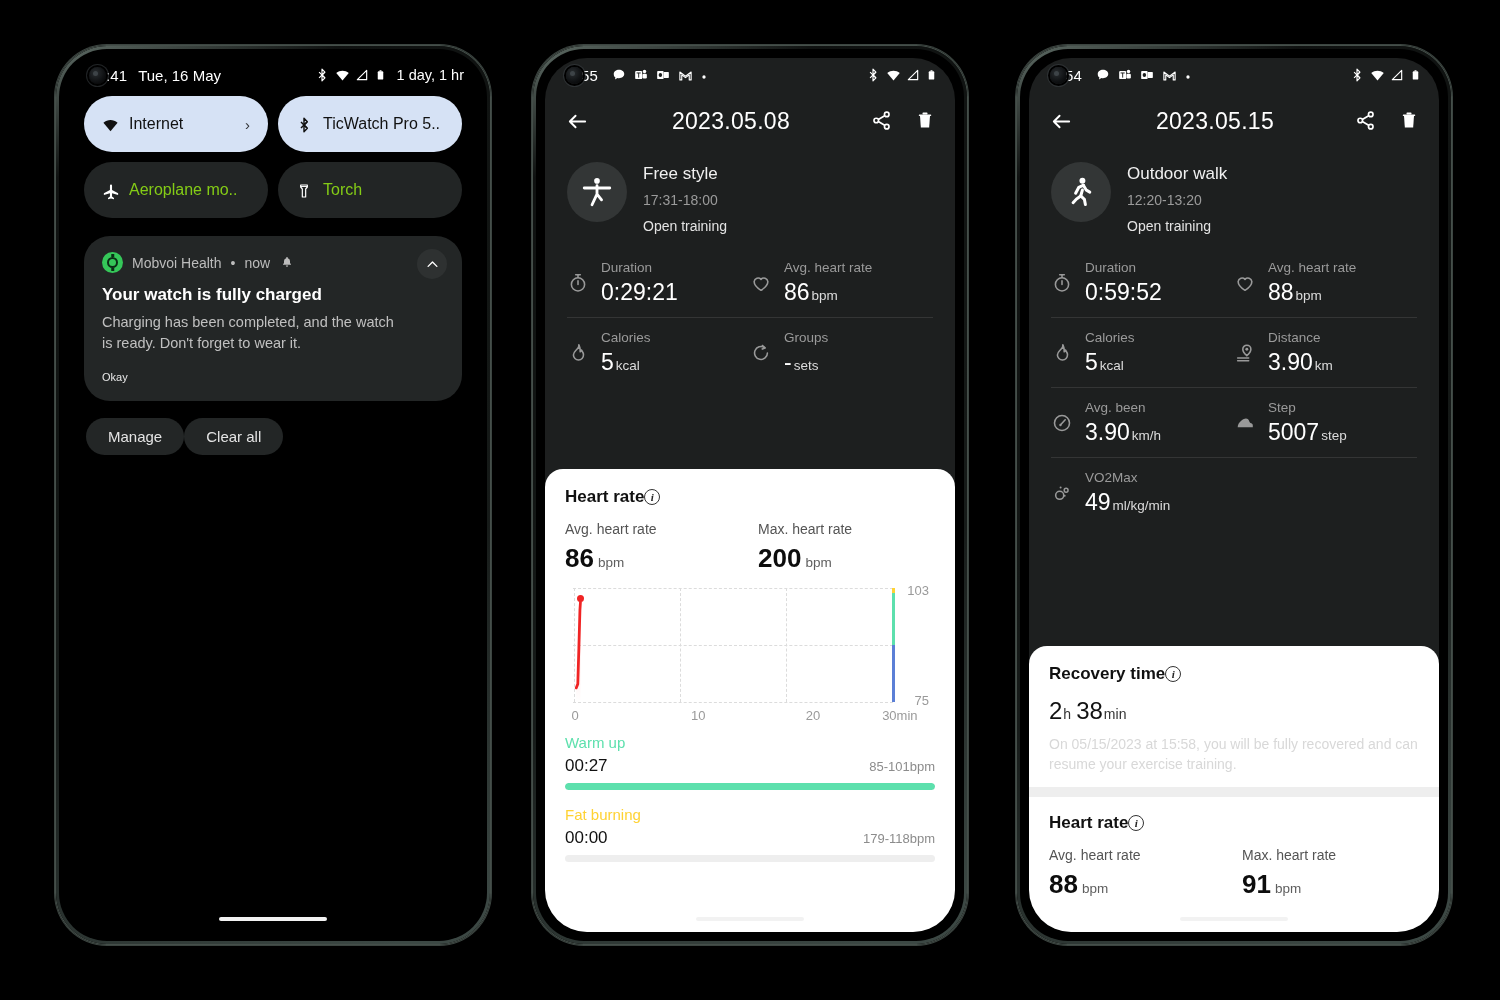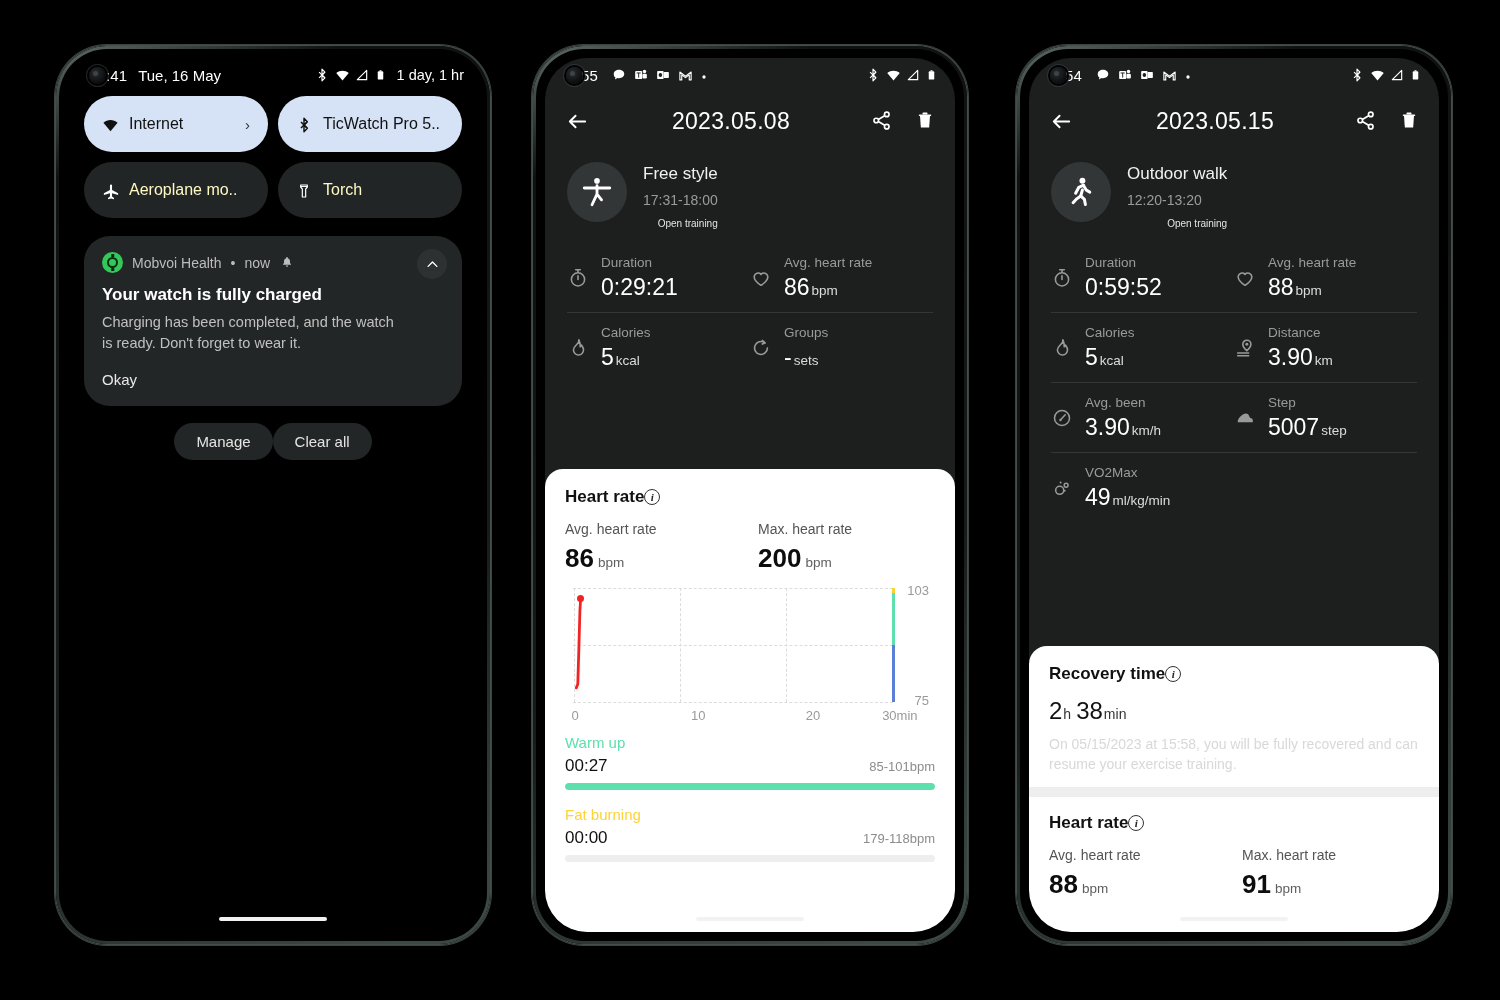--- a/index.html
+++ b/index.html
@@ -57,21 +57,21 @@
   .ni { width:15px; height:15px; display:inline-block; }
 
   
   .qs-wrap { position:absolute; left:0; right:0; top:38px; padding: 0 16px; }
   .qs-grid { display:grid; grid-template-columns: 1fr 1fr; gap: 10px; }
   .qs-tile {
     height: 56px; border-radius: 28px; display:flex; align-items:center;
     gap: 12px; padding: 0 18px; color:#111; background:#d6e2f5;
     font-size: 16px; overflow:hidden; white-space:nowrap;
   }
-  .qs-tile.dark { background:#222525; color:#fef9c3; }
+  .qs-tile.dark { background:#222525; color:#84cc16; }
   .qs-label { flex:1; overflow:hidden; text-overflow:clip; white-space:nowrap; }
   .qs-chev { font-size:15px; opacity:.85; }
 
   .notif-card {
     margin-top: 18px; background:#232626; border-radius: 26px;
     padding: 16px 18px 18px 18px; position:relative;
   }
   .nc-head { display:flex; align-items:center; gap:9px; }
   .nc-appicon {
     width: 21px; height:21px; border-radius:50%;
@@ -81,41 +81,41 @@
   .nc-appicon .ring::before,.nc-appicon .ring::after{content:"";position:absolute;left:50%;transform:translateX(-50%);width:3.5px;height:2.6px;background:#0b2d16;}
   .nc-appicon .ring::before{top:-4.6px}.nc-appicon .ring::after{bottom:-4.6px}
   .nc-app { color:#bcbcbc; font-size:14px; }
   .nc-bell { font-size:11px; color:#bcbcbc; margin-left:2px;}
   .nc-collapse {
     position:absolute; right:15px; top:13px; width:30px; height:30px; border-radius:50%;
     background:#2e3131; display:flex; align-items:center; justify-content:center;
   }
   .nc-title { margin-top:12px; font-size:17px; font-weight:bold; color:#fff; }
   .nc-body { margin-top:7px; font-size:14.5px; line-height:1.45; color:#c0c0c0; max-width: 300px;}
-  .nc-action { margin-top:17px; font-size:15px; color:#e8e8e8; }
-
-  .notif-btns { display:flex; justify-content:center; margin-top:17px; padding: 0 2px;}
+  .nc-action { margin-top:17px; font-size:11px; color:#e8e8e8; }
+
+  .notif-btns { display:flex; justify-content:flex-start; margin-top:17px; padding: 0 2px;}
   .nbtn { background:#232626; color:#e4e4e4; border-radius:20px; padding:10px 22px; font-size:15px; }
 
   
   .wk-root { position:absolute; inset:0; background:#1d1f1f; color:#fff; }
   .wk-appbar { position:absolute; top:34px; left:0; right:0; height:58px;
     display:flex; align-items:center; padding: 0 18px; }
   .wk-back { width:28px; height:28px; display:flex; align-items:center; justify-content:center; }
   .wk-date { flex:1; text-align:center; font-size: 23px; letter-spacing:.3px; }
   .wk-actions { display:flex; align-items:center; gap:22px; }
   .wk-ico { width:22px; height:22px; }
 
   .wk-head { display:flex; align-items:flex-start; gap:16px; padding: 12px 22px 0 22px; }
   .wk-avatar { width:60px; height:60px; border-radius:50%; background:#333636;
                display:flex; align-items:center; justify-content:center; flex:none; }
   .wk-htxt { padding-top:2px; }
   .wk-type { font-size:17px; color:#f0f0f0; }
   .wk-time { font-size:14px; color:#9b9b9b; margin-top:8px;}
-  .wk-sub { font-size:10px; color:#e3e3e3; margin-top:10px;text-align:right;}
+  .wk-sub { font-size:14px; color:#e3e3e3; margin-top:10px;}
 
   .metrics { padding: 14px 22px 0 22px; }
   .mrow { display:grid; grid-template-columns: 1fr 1fr; border-top:1px solid rgba(255,255,255,.10); }
   .mrow:first-child { border-top:none; }
   .mcell { display:flex; align-items:center; gap:12px; padding: 13px 0 12px 0; }
   .mi { width:22px; height:22px; flex:none; opacity:.72; }
   .mtxt { line-height:1.1; }
   .mlabel { font-size:13.5px; color:#9a9a9a; }
   .mvalue { font-size:23px; color:#fff; margin-top:4px; font-weight: 500;}
   .munit { font-size:13.5px; color:#dcdcdc; margin-left:2px; font-weight: normal;}

